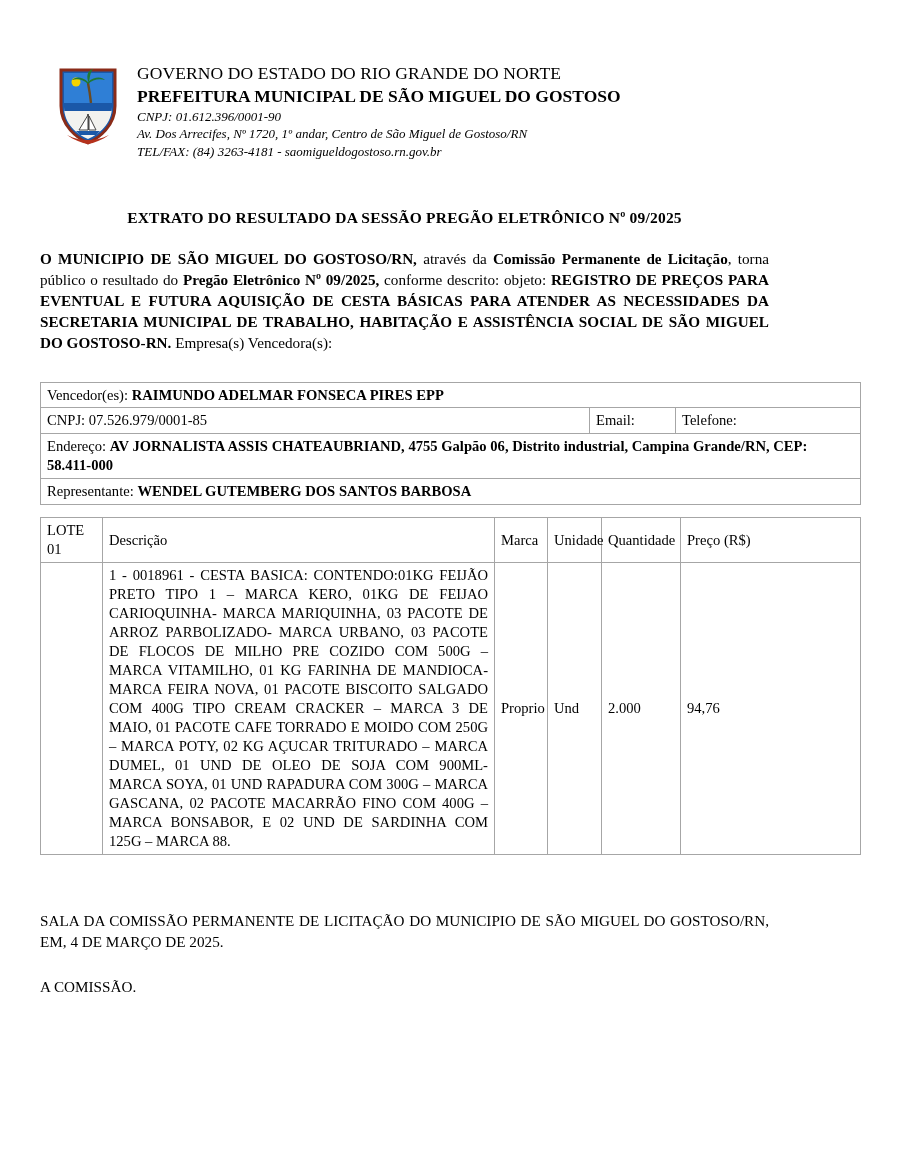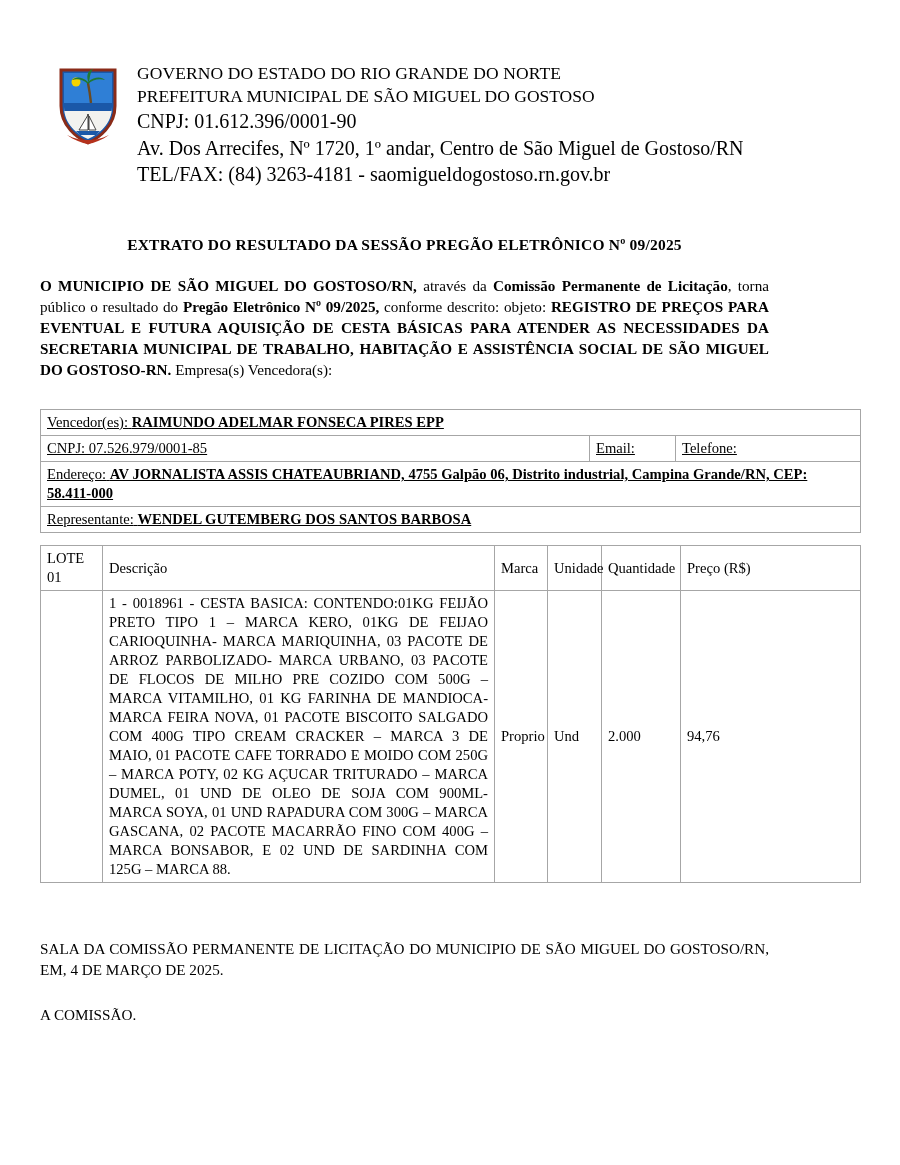--- a/index.html
+++ b/index.html
@@ -40,24 +40,25 @@
   .header-text {
     margin-left: 16px;
     line-height: 1.32;
   }
   .org-line1 {
     font-size: 17.5px;
     letter-spacing: 0.1px;
   }
   .org-line2 {
     font-size: 17.5px;
-    font-weight: normal;
+    font-weight: bold;
   }
   .org-line3, .org-line4, .org-line5 {
-    font-size: 20px;
+    font-size: 13px;
+    font-style: italic;
   }
 
   
   .doc-title {
     text-align: center;
     font-weight: bold;
     font-size: 15.5px;
     margin-top: 49px;
     letter-spacing: 0.2px;
   }
@@ -77,21 +78,20 @@
     width: 820px;
     border-collapse: collapse;
     table-layout: fixed;
   }
   .win-table td {
     border: 1px solid #a6a6a6;
     padding: 3px 6px;
     font-size: 14.6px;
     vertical-align: top;
     line-height: 1.3;
-    text-decoration: underline;
   }
   .win-table .lbl { font-weight: normal; }
   .win-table .val { font-weight: bold; }
 
   
   .items-table {
     margin: 12px 40px 0 40px;
     width: 820px;
     border-collapse: collapse;
     table-layout: fixed;

